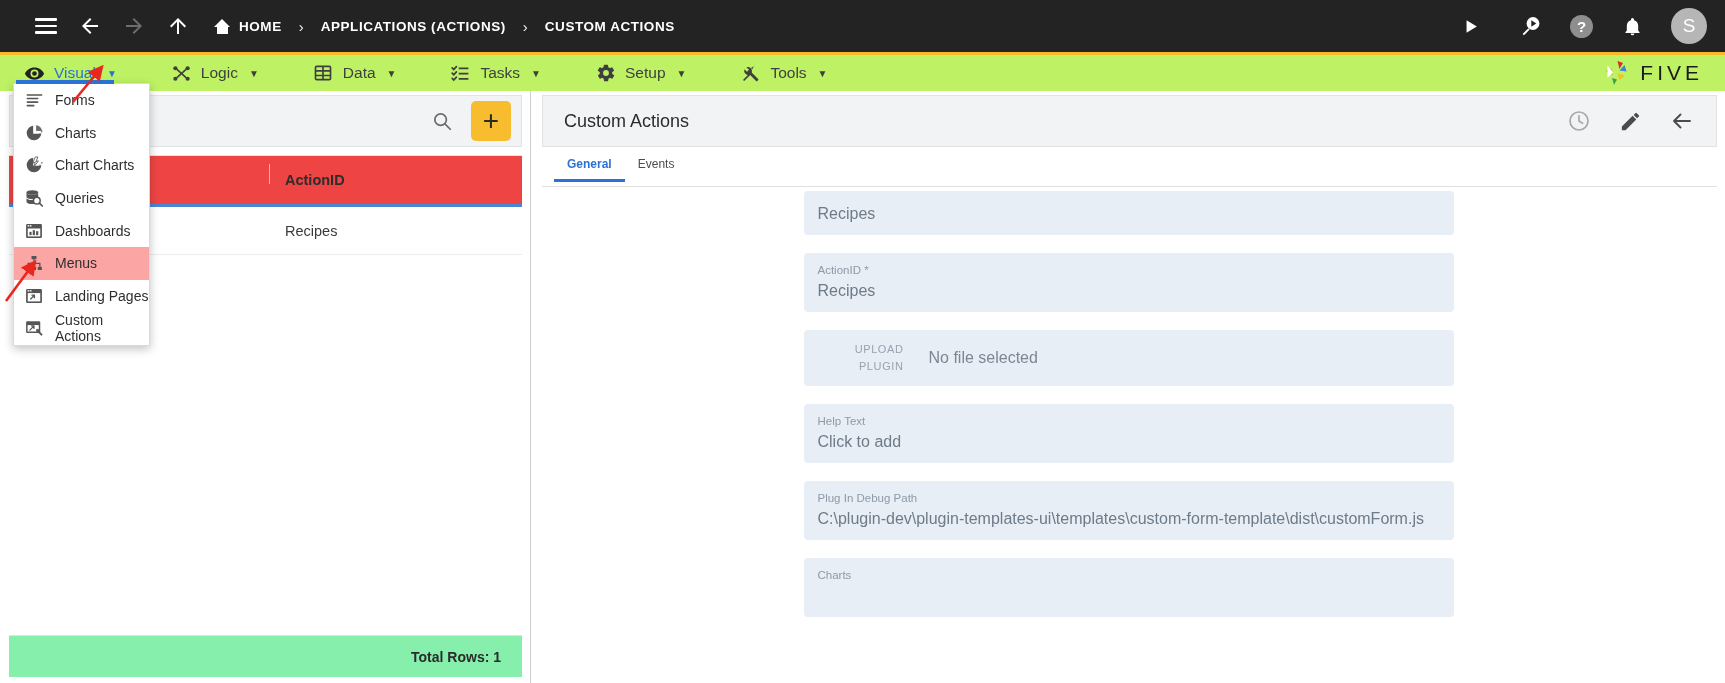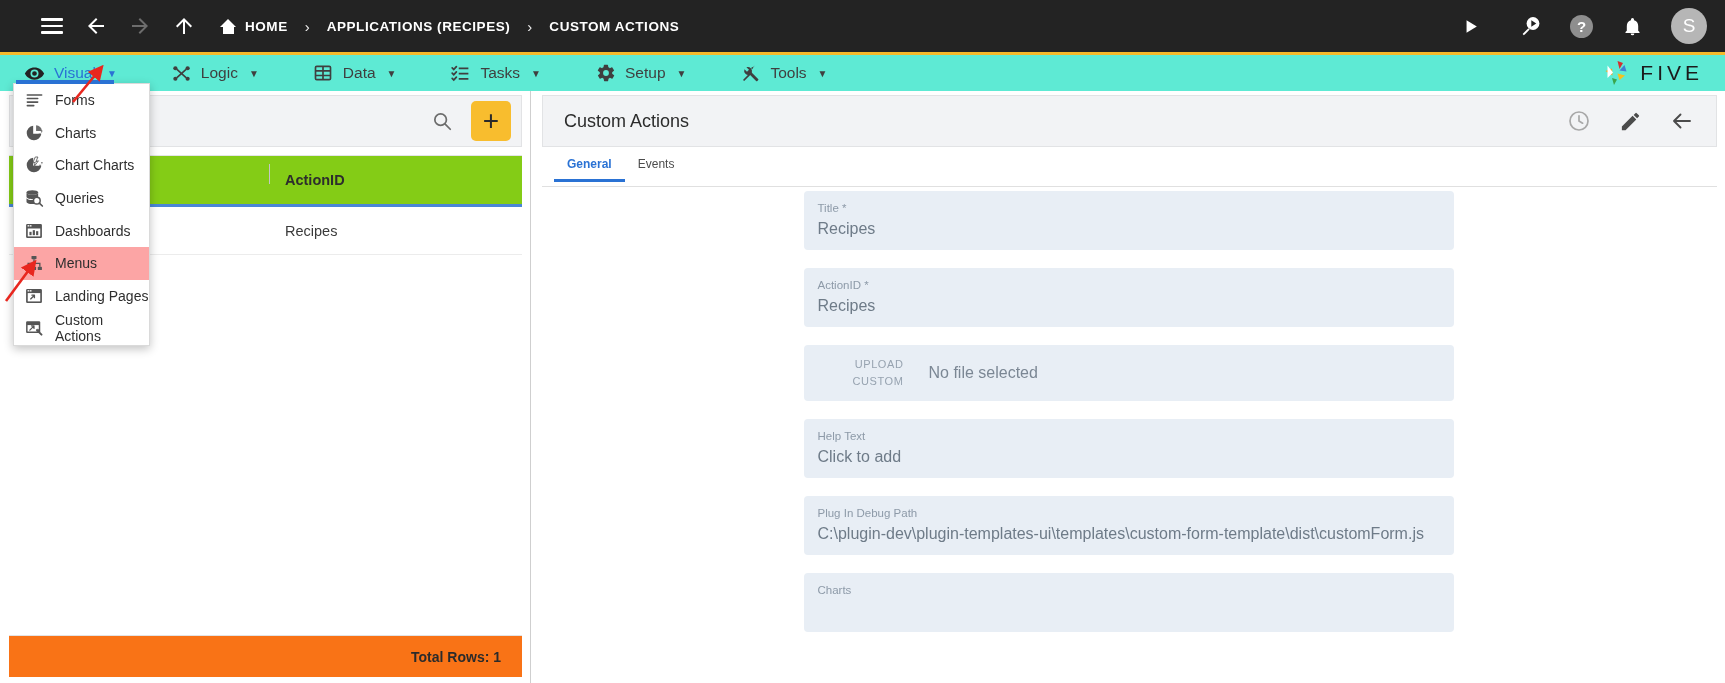--- a/index.html
+++ b/index.html
@@ -9,21 +9,21 @@
     background: #ffffff;
     overflow: hidden;
   }
   #app { position: relative; width: 1725px; height: 683px; }
 
   
   .topbar {
     position: absolute; left: 0; top: 0; width: 1725px; height: 52px;
     background: #232323; display: flex; align-items: center;
   }
-  .topbar-left { display: flex; align-items: center; padding-left: 30px; gap: 0px; }
+  .topbar-left { display: flex; align-items: center; padding-left: 24px; gap: 0px; }
   .tb-icon {
     width: 44px; height: 44px; display: flex; align-items: center; justify-content: center;
     color: #ffffff; cursor: pointer;
   }
   .tb-icon.disabled { color: #6d6d6d; }
   .hamburger { display: flex; flex-direction: column; gap: 4px; width: 22px; }
   .hamburger span { display: block; height: 2.4px; background: #fff; border-radius: 1px; }
   .breadcrumb { display: flex; align-items: center; margin-left: 14px; }
   .crumb {
     color: #ffffff; font-size: 13.5px; font-weight: bold; letter-spacing: .55px;
@@ -48,21 +48,21 @@
   .qmark {
     width: 23px; height: 23px; border-radius: 50%; background: #8e8e8e; color: #fff;
     display: flex; align-items: center; justify-content: center;
     font-size: 15px; font-weight: bold; cursor: pointer;
   }
 
   
   .yellowrule { position: absolute; left: 0; top: 52px; width: 1725px; height: 3px; background: #f5b92b; }
   .menubar {
     position: absolute; left: 0; top: 55px; width: 1725px; height: 36px;
-    background: #5eead4; display: flex; align-items: center; padding-left: 14px;
+    background: #bef264; display: flex; align-items: center; padding-left: 14px;
   }
   .menu-item {
     display: flex; align-items: center; gap: 9px; padding: 0 18px 0 10px; height: 36px;
     color: #3f3f3f; font-size: 15.5px; cursor: pointer; position: relative;
     margin-right: 26px;
   }
   .menu-item.active { color: #2a72d4; }
   .menu-caret { font-size: 10px; margin-left: 2px; }
   .menu-ico { width: 21px; height: 21px; display: flex; align-items: center; justify-content: center; color: #3f3f3f; }
   .menu-item.active .menu-ico { color: #232323; }
@@ -95,33 +95,33 @@
     background: #f2f3f5; border: 1px solid #e2e3e5; display: flex; align-items: center;
   }
   .lp-search-ico { margin-left: auto; color: #6c6c6c; display: flex; align-items: center; cursor: pointer; }
   .plus-btn {
     width: 40px; height: 40px; background: #f8bd2e; border-radius: 5px;
     display: flex; align-items: center; justify-content: center;
     color: #2a2a2a; font-size: 28px; font-weight: 300; margin: 0 10px 0 18px; cursor: pointer;
   }
   .lp-table { position: absolute; left: 9px; top: 64px; width: 513px; }
   .lp-thead {
-    height: 52px; background: #84cc16; border-top: 1px solid #e4e5e7;
+    height: 52px; background: #ef4444; border-top: 1px solid #e4e5e7;
     border-bottom: 3px solid #4a86d6; display: flex; align-items: center;
   }
   .lp-th {
     font-size: 14.5px; font-weight: bold; color: #2d2d2d; padding-left: 16px; position: relative;
   }
   .lp-th:before {
     content: ""; position: absolute; left: 0; top: -8px; width: 1px; height: 20px; background: #c5c5c5;
   }
   .lp-row { height: 48px; display: flex; align-items: center; border-bottom: 1px solid #ececec; cursor: pointer; }
   .lp-cell { font-size: 14.5px; color: #3a3a3a; padding-left: 16px; }
   .lp-footer {
-    position: absolute; left: 9px; bottom: 6px; width: 513px; height: 42px; background: #f97316;
+    position: absolute; left: 9px; bottom: 6px; width: 513px; height: 42px; background: #86efac;
     display: flex; align-items: center; justify-content: flex-end; padding-right: 21px;
     font-size: 14px; font-weight: bold; color: #2b2b2b;
     border-top: 1px solid #e2e3e5;
   }
 
   
   .right-pane {
     position: absolute; left: 532px; top: 91px; width: 1193px; height: 592px; background: #ffffff;
   }
   .rp-header {
@@ -199,21 +199,21 @@
           </svg>
       </div>
 
       <div class="breadcrumb">
         <div class="crumb">
           <span class="home-glyph"></span>
           <span>HOME</span>
         </div>
         <span class="crumb-sep">›</span>
         <div class="crumb">
-          <span>APPLICATIONS (RECIPES)</span>
+          <span>APPLICATIONS (ACTIONS)</span>
         </div>
         <span class="crumb-sep">›</span>
         <div class="crumb">
           <span>CUSTOM ACTIONS</span>
         </div>
       </div>
     </div>
 
     <div class="topbar-right">
       <div class="tb-icon">
@@ -376,33 +376,32 @@
     </div>
 
     <div class="rp-tabs">
       <div class="rp-tab active">General</div>
       <div class="rp-tab">Events</div>
     </div>
 
     <div class="form-area">
 
       <div class="field">
-        <div class="field-label">Title *</div>
         <div class="field-value">Recipes</div>
       </div>
 
       <div class="field">
         <div class="field-label">ActionID *</div>
         <div class="field-value">Recipes</div>
       </div>
 
       <div class="field-upload">
         <div>
           <div class="upl-label">UPLOAD</div>
-          <div class="upl-label">CUSTOM</div>
+          <div class="upl-label">PLUGIN</div>
         </div>
         <div class="upl-value">No file selected</div>
       </div>
 
       <div class="field">
         <div class="field-label">Help Text</div>
         <div class="field-value">Click to add</div>
       </div>
 
       <div class="field">

